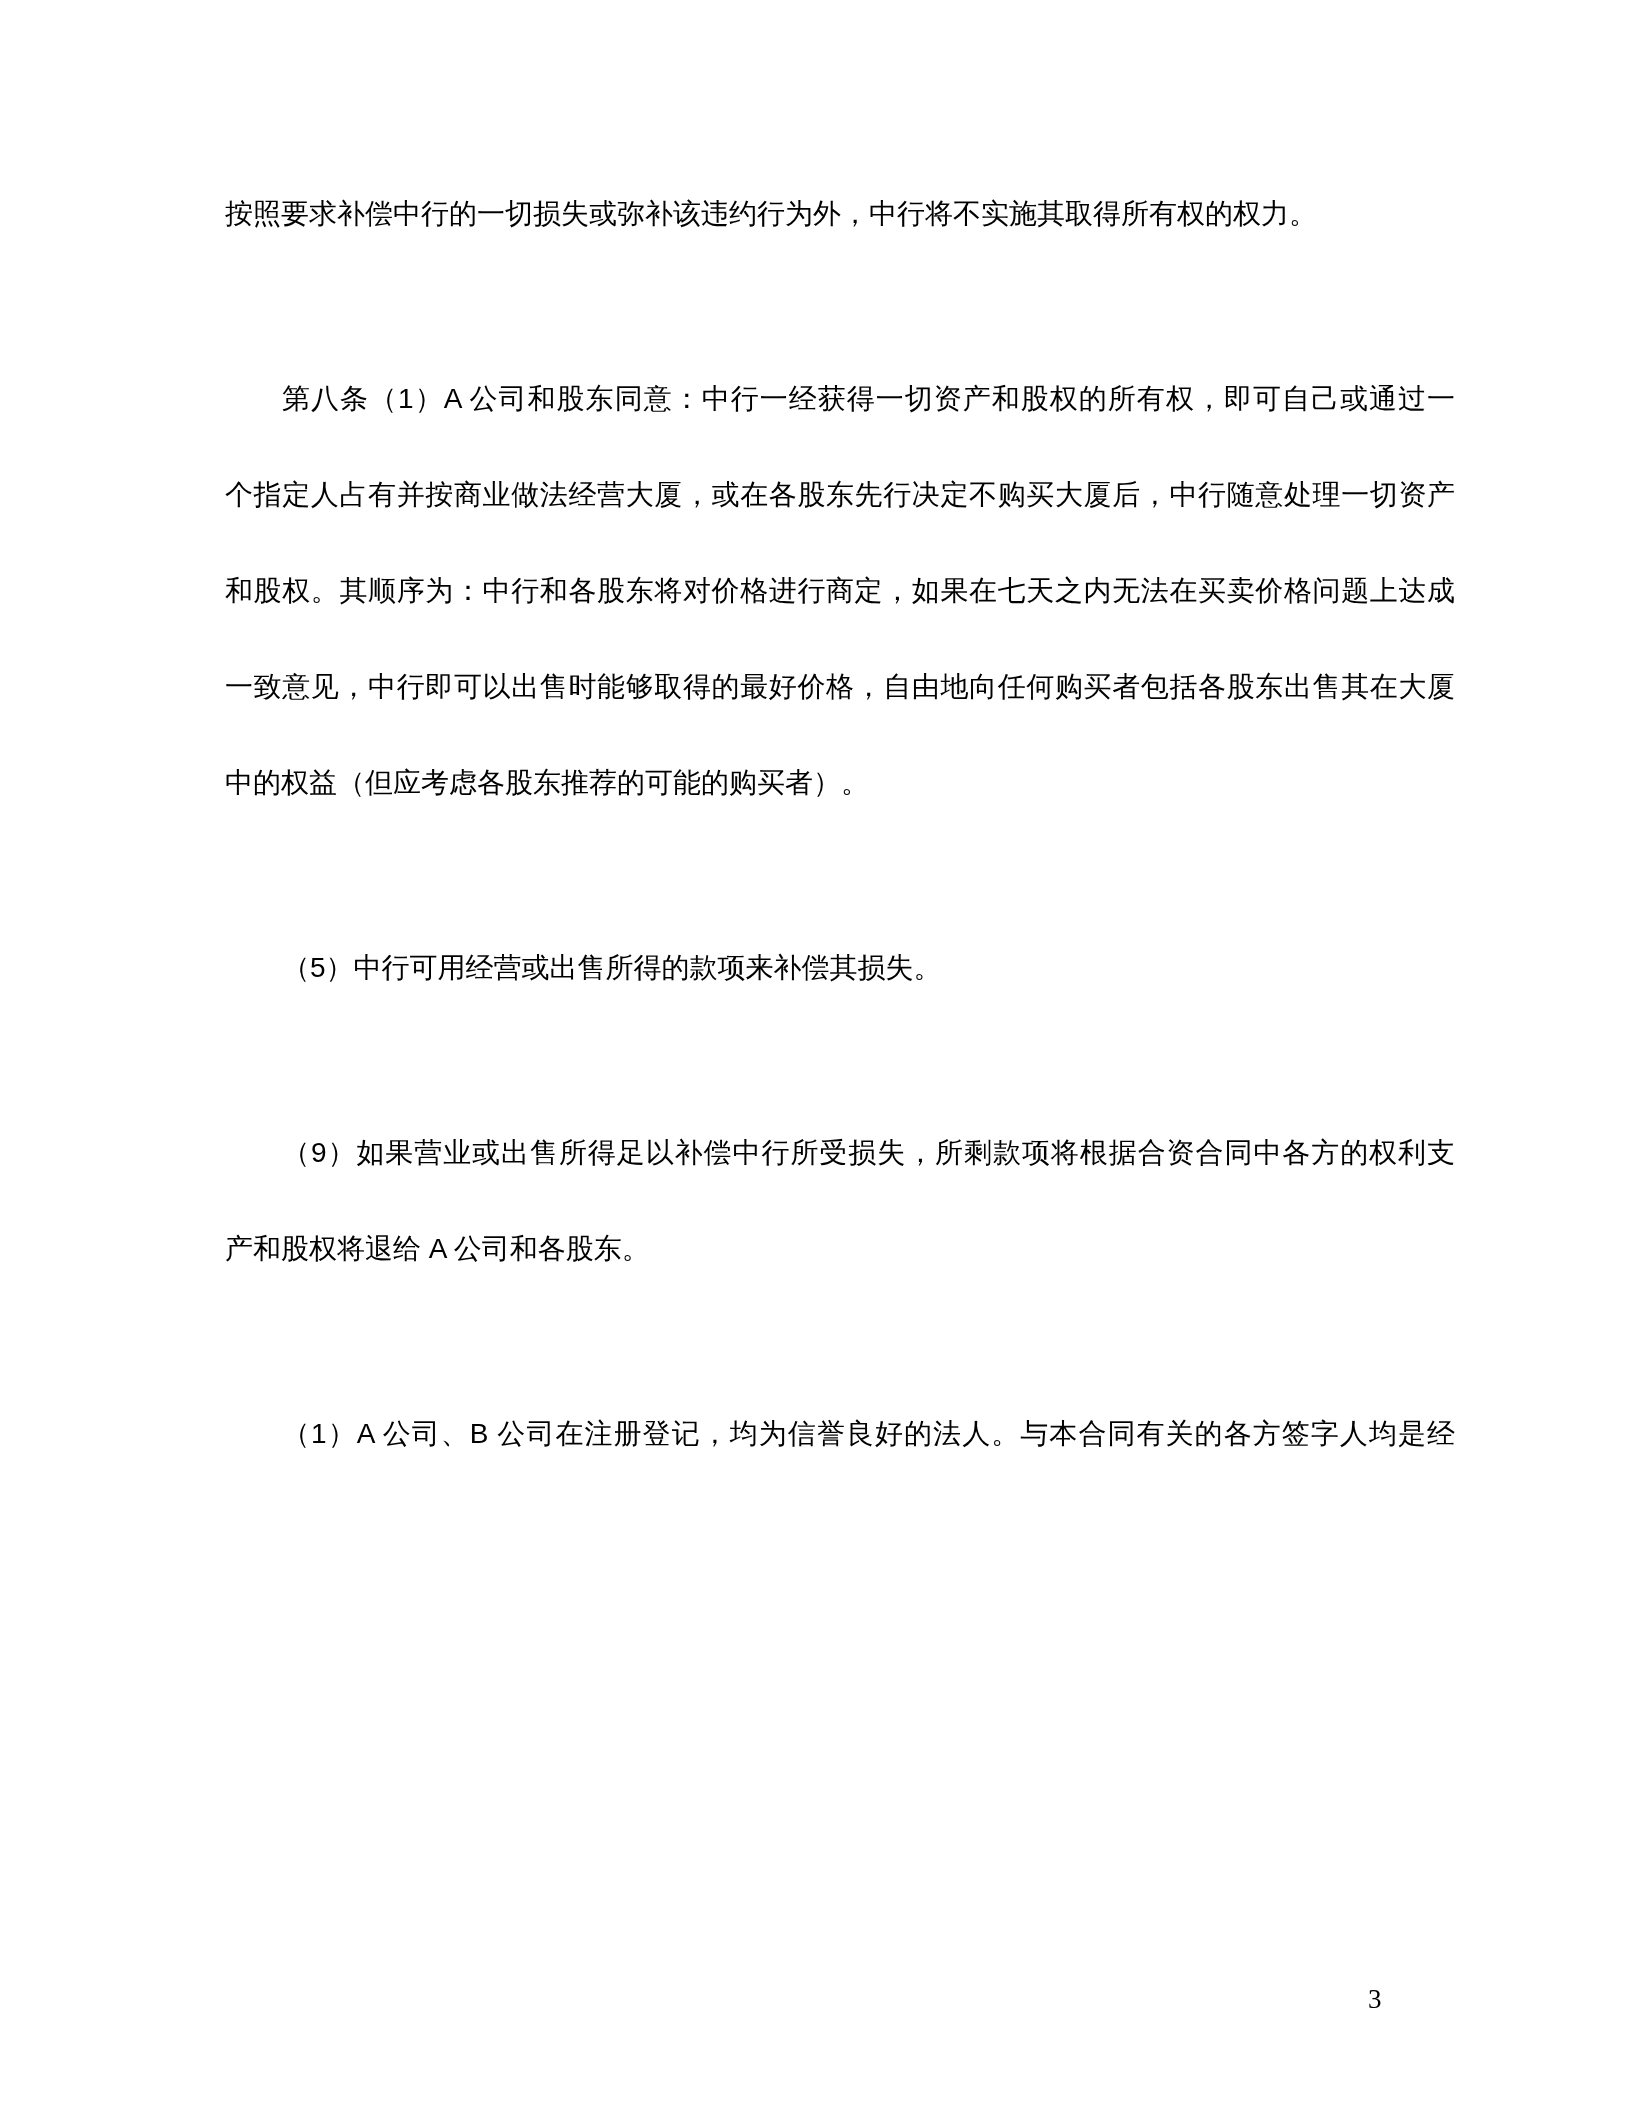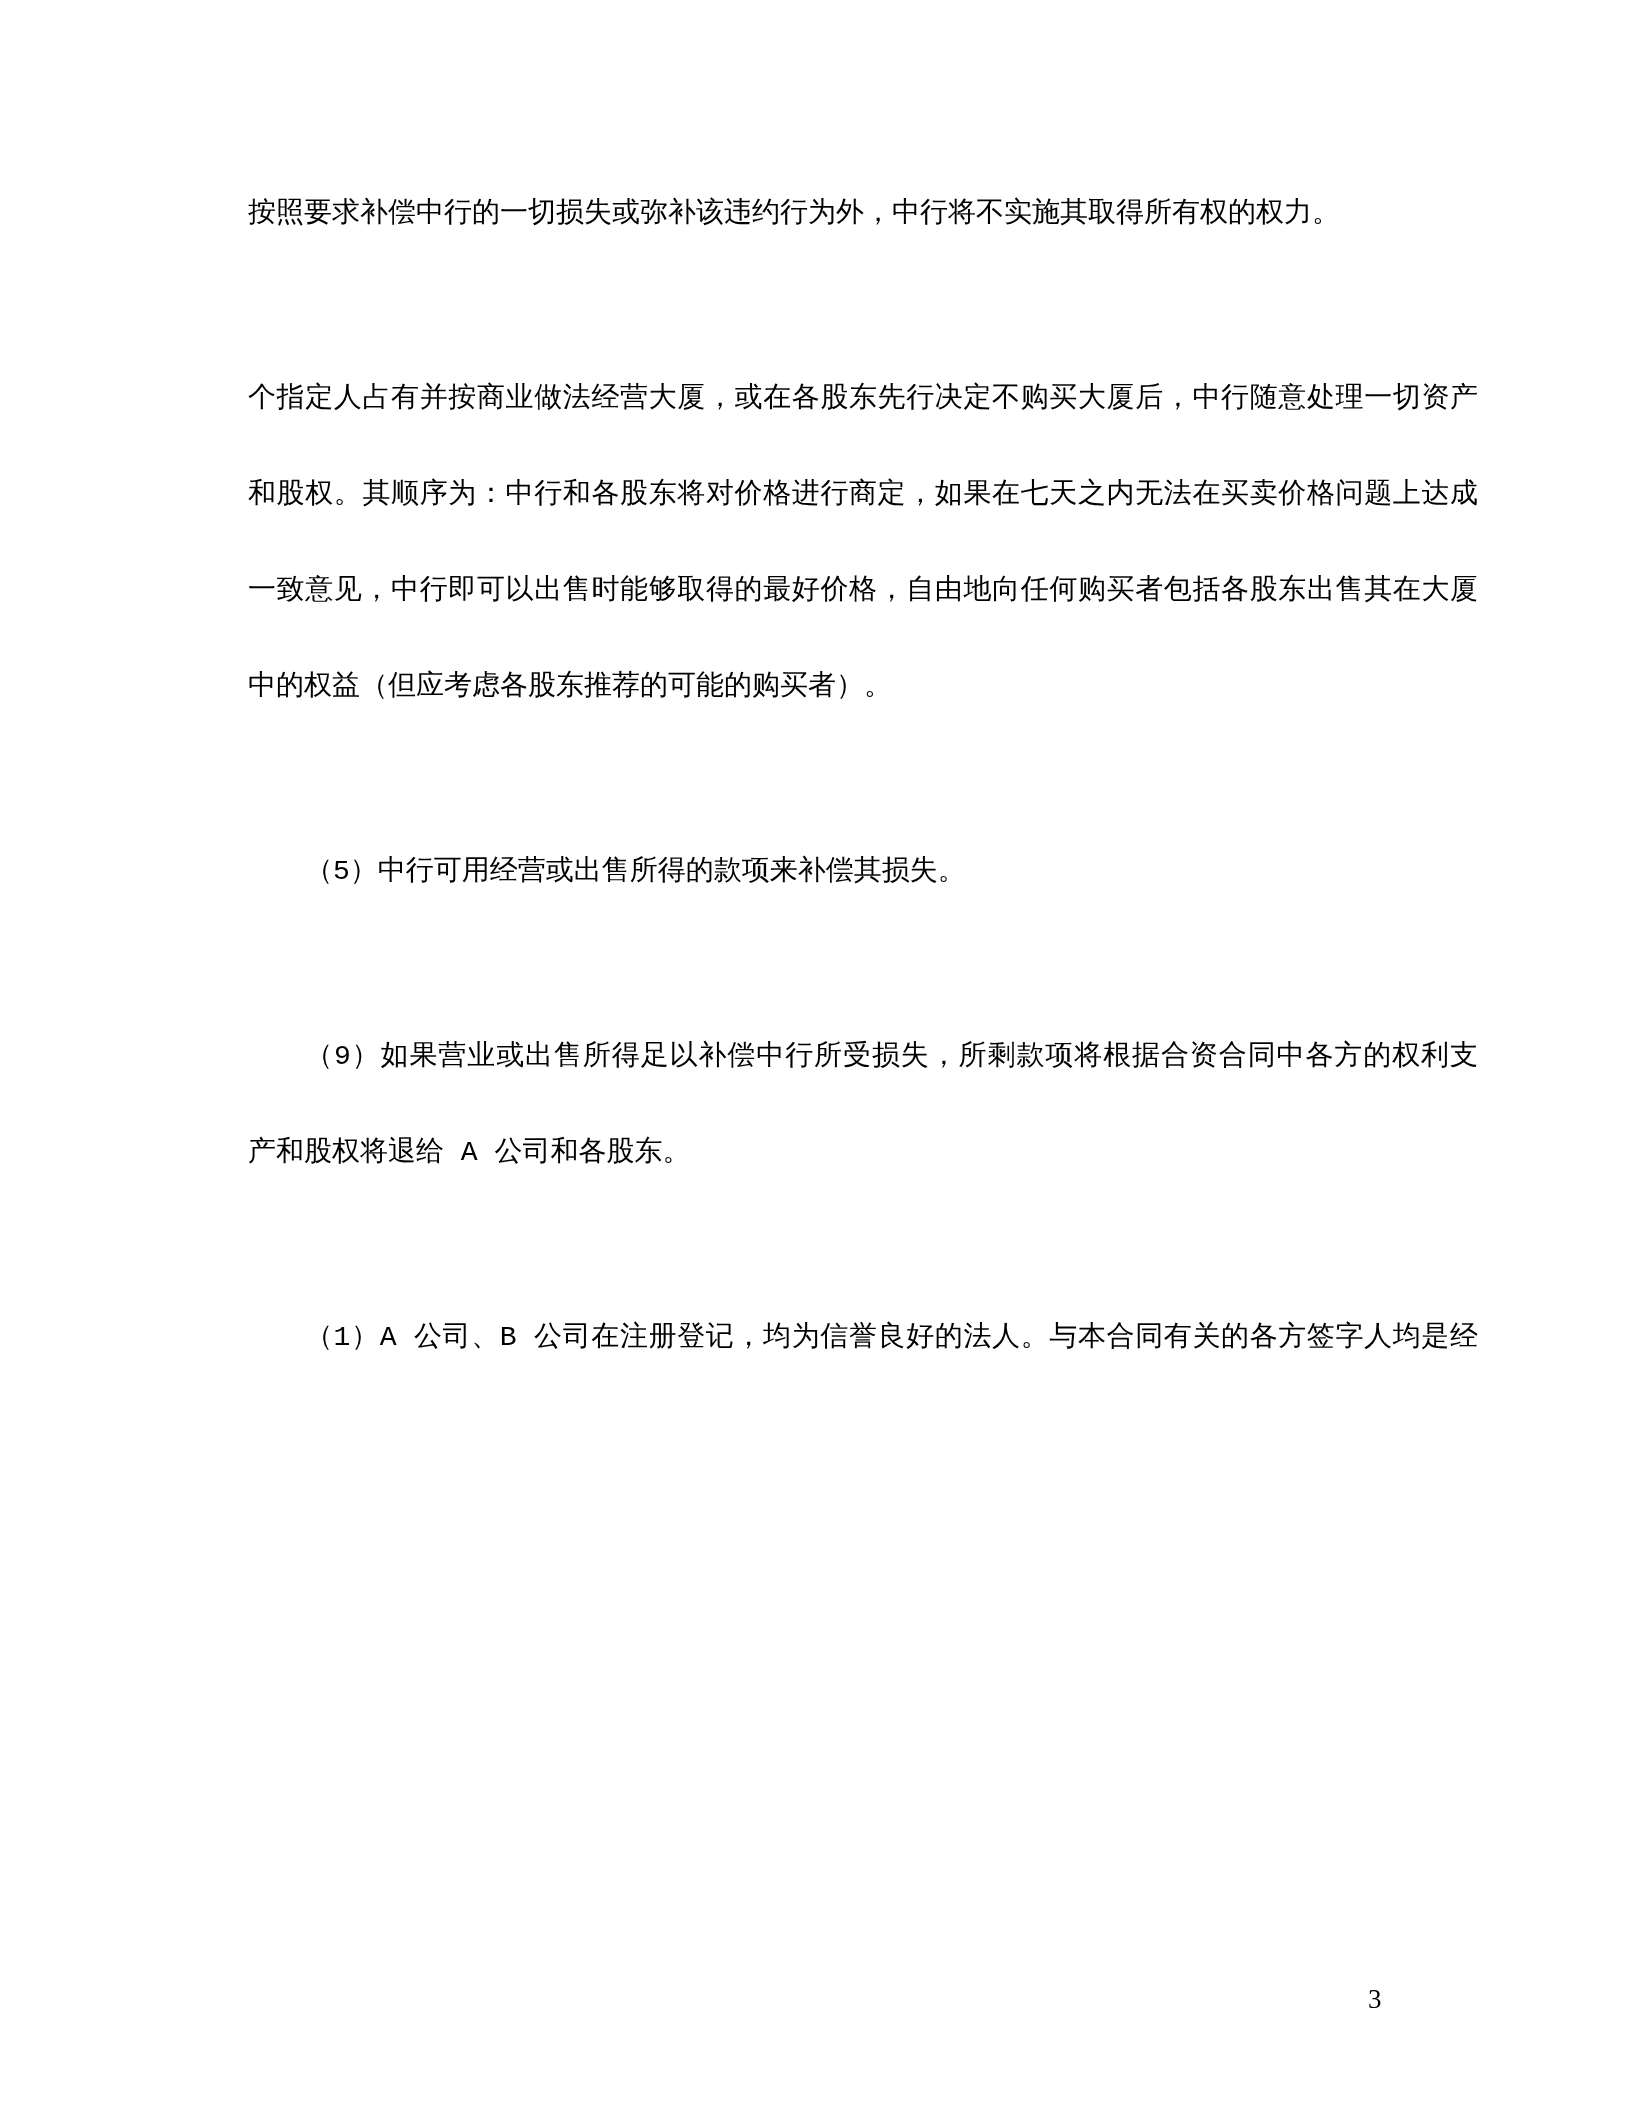--- a/index.html
+++ b/index.html
@@ -9,25 +9,24 @@
   body {
     width: 1632px;
     height: 2112px;
     position: relative;
     background: #ffffff;
     overflow: hidden;
     font-family: "Liberation Sans", "DejaVu Sans", sans-serif;
   }
   .page-content {
     position: absolute;
-    left: 248px;
+    left: 225px;
     top: 166px;
     width: 1230px;
     color: #000000;
-    font-family: Liberation Mono, monospace;
   }
   .para {
     margin: 0 0 89px 0;
     padding: 0;
     font-size: 28px;
     color: #000000;
   }
   .line {
     display: block;
     height: 96px;
@@ -56,20 +55,21 @@
 </head>
 <body style="background: rgb(255, 255, 255); color: rgb(0, 0, 0);">
 
 <div class="page-content">
 
   <p class="para">
     <span class="line">按照要求补偿中行的一切损失或弥补该违约行为外，中行将不实施其取得所有权的权力。</span>
   </p>
 
   <p class="para">
+    <span class="line fill indent">第八条（1）A 公司和股东同意：中行一经获得一切资产和股权的所有权，即可自己或通过一</span>
     <span class="line fill">个指定人占有并按商业做法经营大厦，或在各股东先行决定不购买大厦后，中行随意处理一切资产</span>
     <span class="line fill">和股权。其顺序为：中行和各股东将对价格进行商定，如果在七天之内无法在买卖价格问题上达成</span>
     <span class="line fill">一致意见，中行即可以出售时能够取得的最好价格，自由地向任何购买者包括各股东出售其在大厦</span>
     <span class="line">中的权益（但应考虑各股东推荐的可能的购买者）。</span>
   </p>
 
   <p class="para">
     <span class="line indent">（5）中行可用经营或出售所得的款项来补偿其损失。</span>
   </p>
 

